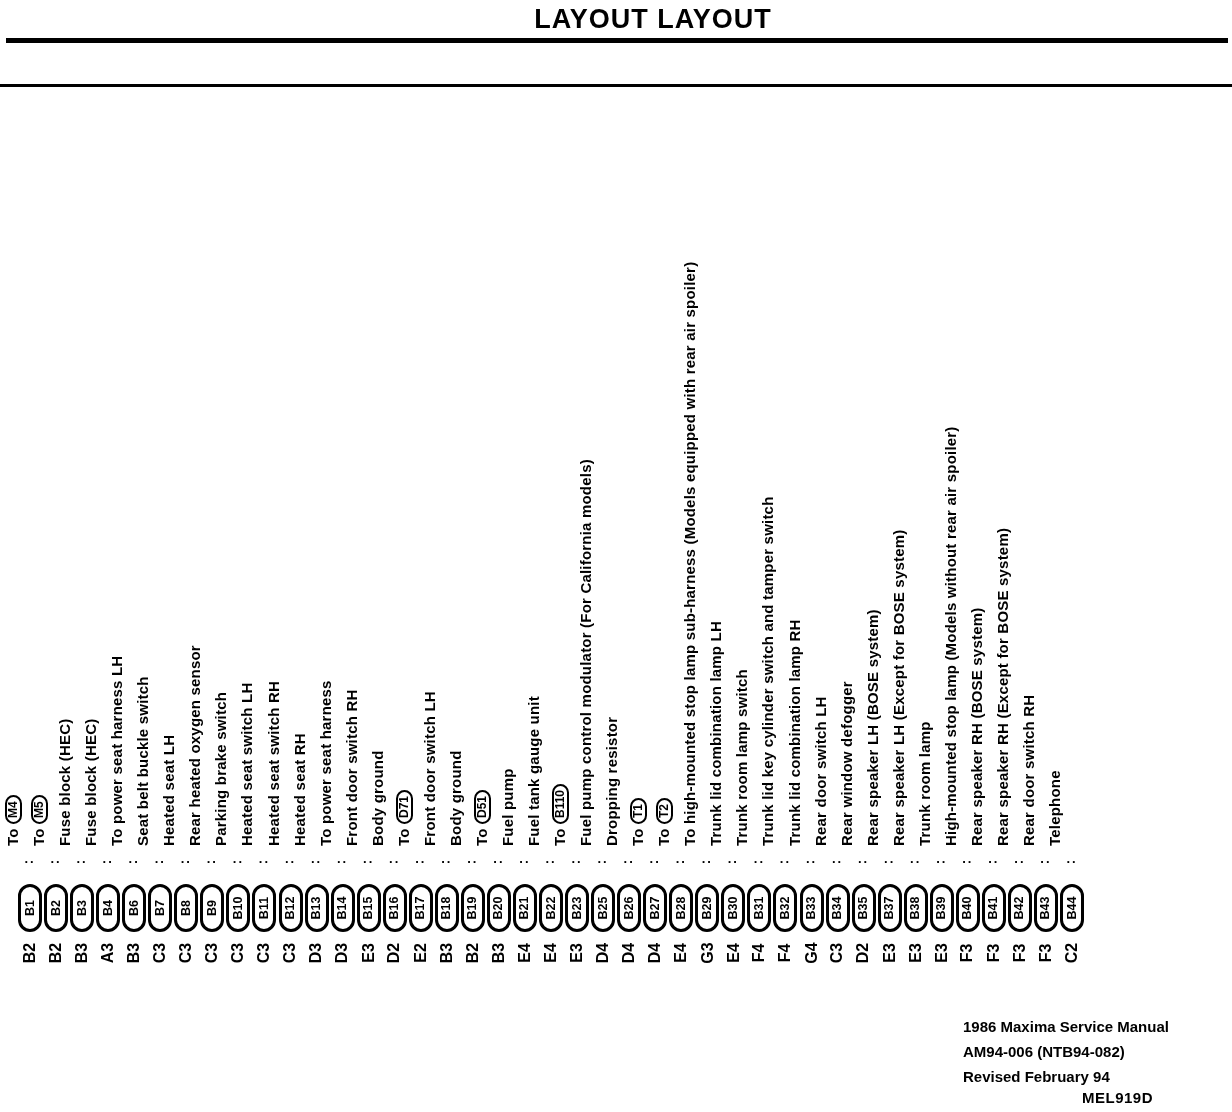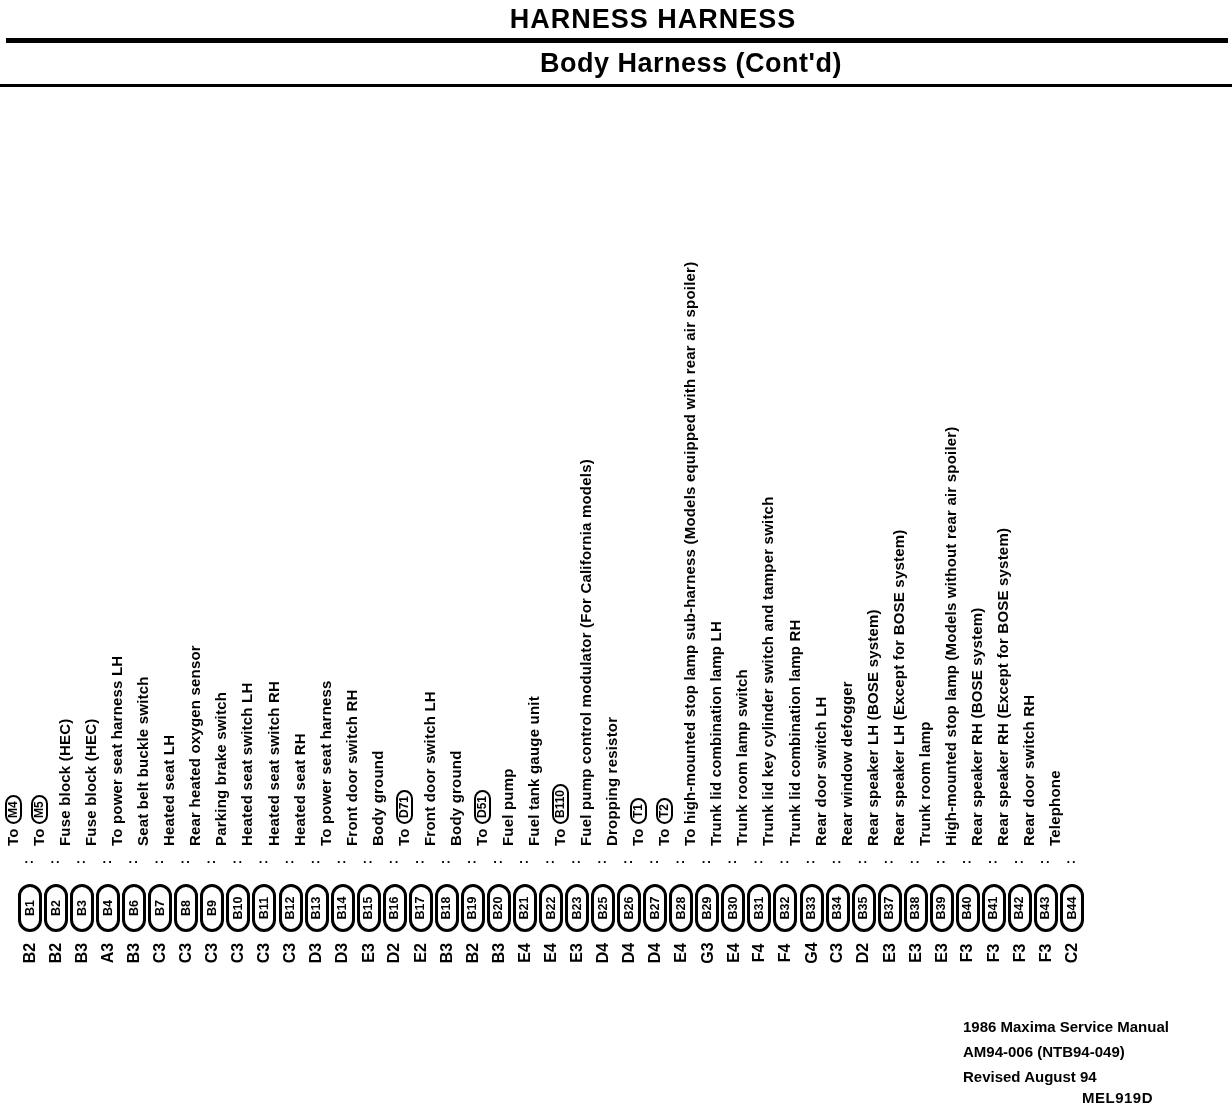--- a/index.html
+++ b/index.html
@@ -132,23 +132,22 @@
     font-size: 15px;
     font-weight: 700;
     letter-spacing: 0.5px;
     white-space: nowrap;
   }
 </style>
 </head>
 <body>
 
 <div class="page">
-  <div class="title">HARNESS HARNESS</div>
+  <div class="title">LAYOUT LAYOUT</div>
   <div class="rule1"></div>
-  <div class="subtitle">Body Harness (Cont'd)</div>
   <div class="rule2"></div>
 
   <div id="diagram">
       <div class="vlabel" style="left: 22px; top: 828px;">To <span class="refbox">M4</span></div>
       <div class="dots" style="left: 21px; top: 852px;">..</div>
       <div class="capsule" style="left: 18px; top: 884px;">
         <span>B1</span>
       </div>
       <div class="gridref" style="left: 18px; top: 934px;">
         <span>B2</span>
@@ -470,17 +469,17 @@
       <div class="capsule" style="left: 1060px; top: 884px;">
         <span>B44</span>
       </div>
       <div class="gridref" style="left: 1060px; top: 934px;">
         <span>C2</span>
       </div>
     </div>
 
   <div class="footer">
     <div>1986 Maxima Service Manual</div>
-    <div>AM94-006 (NTB94-049)</div>
-    <div>Revised August 94</div>
+    <div>AM94-006 (NTB94-082)</div>
+    <div>Revised February 94</div>
   </div>
   <div class="melcode">MEL919D</div>
 </div>
 
 </body></html>

